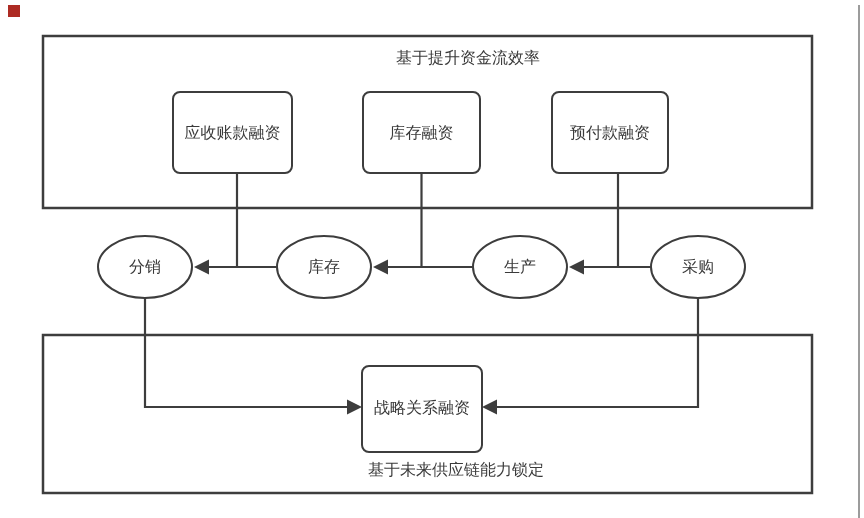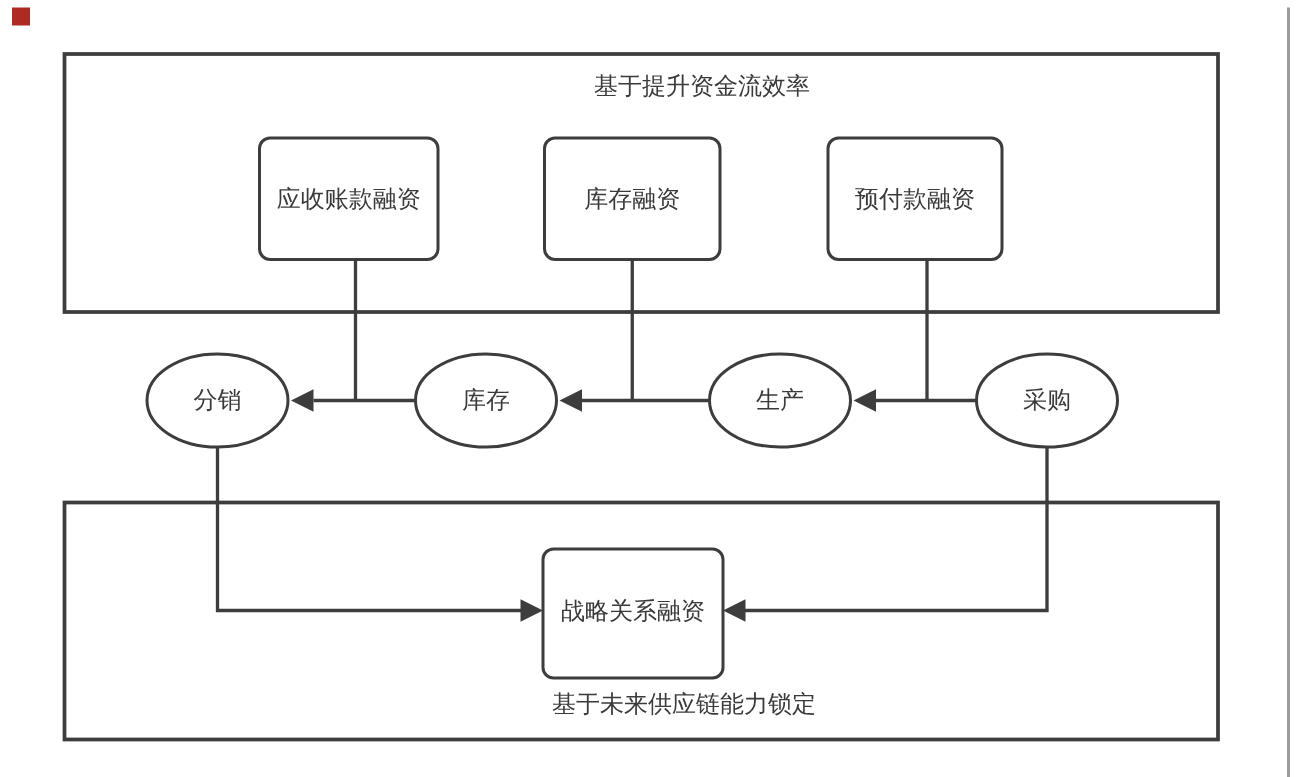--- a/index.html
+++ b/index.html
@@ -6,21 +6,21 @@
     --line:#3d3d3d; --text:#3a3a3a; --accent_square:#ad2b23;
     --page_border:#9c9c9c; --background:#ffffff;
   }
   html,body{margin:0;padding:0;}
   body{
     background:var(--background);
     font-family:"Liberation Sans","DejaVu Sans",sans-serif;
   }
   .stage{
     position:relative;width:860px;height:518px;
-    background:var(--background);overflow:hidden;font-family:Liberation Serif, serif;
+    background:var(--background);overflow:hidden;
   }
   svg{display:block;}
   .container-rect{fill:none;stroke:var(--line);stroke-width:2.5;}
   .node-rect{fill:var(--background);stroke:var(--line);stroke-width:2;}
   .node-ellipse{fill:var(--background);stroke:var(--line);stroke-width:2;}
   .edge{fill:none;stroke:var(--line);stroke-width:2.2;}
   .arrowhead{fill:var(--line);stroke:none;}
   .lbl{
     fill:var(--text);font-size:16px;
     text-anchor:middle;dominant-baseline:middle;

